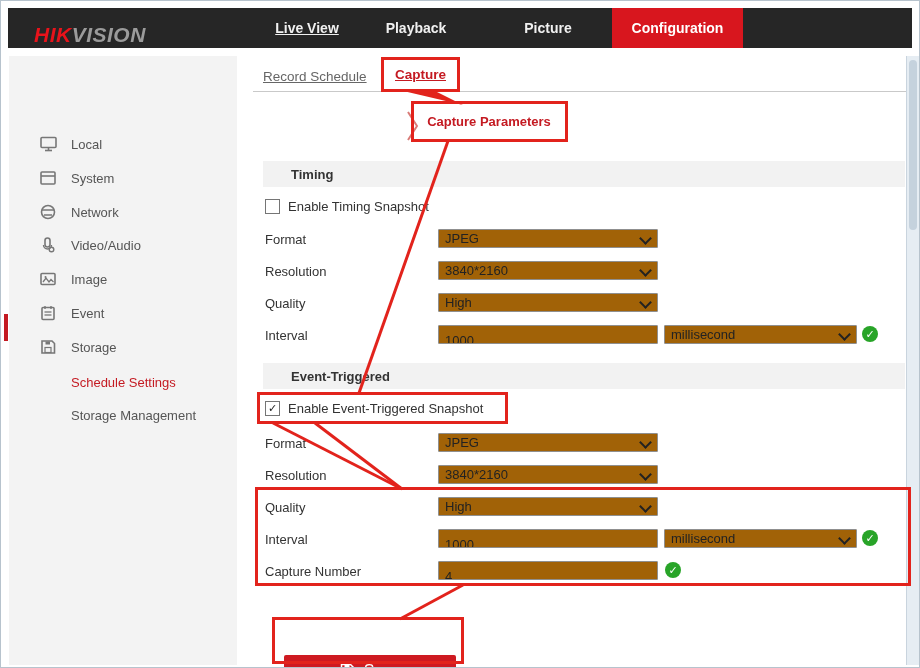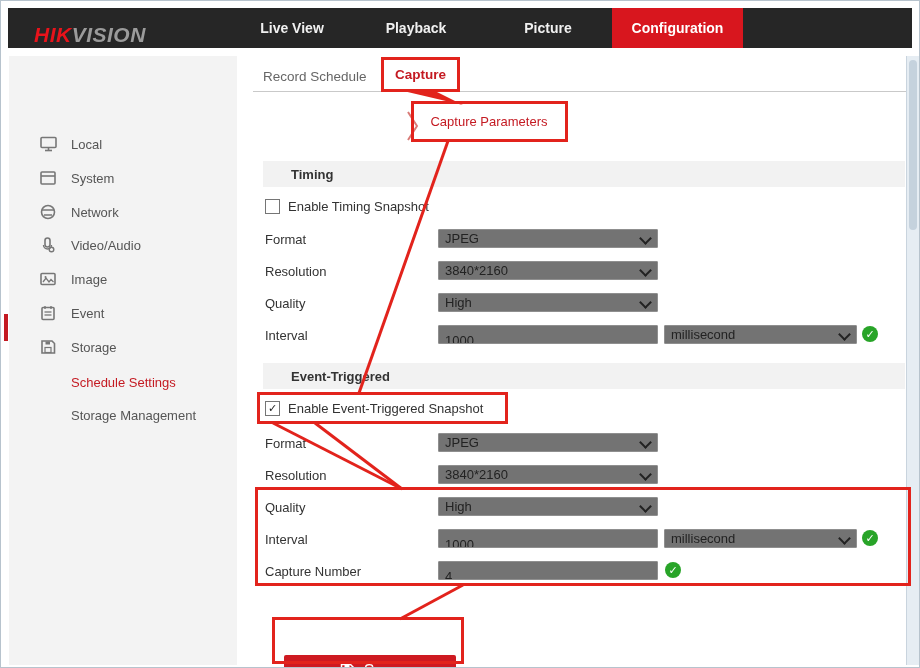--- a/index.html
+++ b/index.html
@@ -6,55 +6,55 @@
   .page{position:relative;width:918px;height:666px;border:1px solid #b7c3cd;background:#fff;
         font-family:"Liberation Sans","DejaVu Sans",sans-serif;overflow:hidden;}
 
   
   .navbar{position:absolute;left:7px;top:7px;width:904px;height:40px;background:#262626;}
   .logo{position:absolute;left:26px;top:15px;font-style:italic;font-weight:bold;font-size:21px;letter-spacing:.5px;}
   .logo .hik{color:#e8131b;}
   .logo .vision{color:#9b9b9b;}
   .nav-item{position:absolute;top:7px;height:40px;display:flex;align-items:center;justify-content:center;
             color:#f0f0f0;font-size:14px;font-weight:600;cursor:pointer;}
-  .nav-live{left:249px;width:84px;}
+  .nav-live{left:264px;width:84px;text-decoration:underline;}
   .nav-play{left:373px;width:84px;}
   .nav-pic{left:508px;width:78px;}
   .nav-config{left:611px;width:131px;background:#d8161e;color:#fff;font-weight:bold;}
 
   
   .sidebar{position:absolute;left:8px;top:55px;width:228px;height:609px;background:#f3f3f3;}
   .side-row{position:absolute;left:0;width:228px;height:32px;display:flex;align-items:center;cursor:pointer;}
   .side-row .ic{position:absolute;left:30px;width:18px;height:18px;display:flex;align-items:center;justify-content:center;}
   .side-row .lbl{position:absolute;left:62px;font-size:13px;color:#555;}
   .side-row.sub .lbl{left:62px;}
   .side-row.active .lbl{color:#c41a22;font-weight:normal;}
   .active-bar{position:absolute;left:3px;top:313px;width:4px;height:27px;background:#c41a22;}
 
   
-  .tab-label{position:absolute;font-size:13.5px;}
+  .tab-label{position:absolute;font-size:13.5px;text-decoration:underline;}
   .tab-record{left:262px;top:68px;color:#666;cursor:pointer;}
   .tab-capture{left:383px;top:59px;width:73px;height:29px;display:flex;align-items:center;justify-content:center;
                color:#c41a22;font-weight:bold;cursor:pointer;}
   .tabs-rule{position:absolute;left:252px;top:90px;width:654px;height:1px;background:#c9c9c9;}
 
   .subtab-box{position:absolute;left:273px;top:110px;width:134px;height:30px;border:1px solid #b3b3b3;
               display:flex;align-items:center;justify-content:center;font-size:13px;font-weight:bold;color:#3a3a3a;cursor:pointer;background:#fff;}
   .subtab-chev{position:absolute;left:405px;top:110px;}
   .subtab-params{position:absolute;left:413px;top:102px;width:150px;height:37px;display:flex;align-items:center;justify-content:center;
-                 color:#c41a22;font-size:13px;font-weight:normal;cursor:pointer;}
+                 color:#c41a22;font-size:13px;font-weight:bold;cursor:pointer;}
 
   .section-header{position:absolute;left:262px;width:642px;height:26px;background:#f2f2f2;
                   display:flex;align-items:center;padding-left:28px;box-sizing:border-box;
                   font-size:13px;font-weight:bold;color:#333;}
   .check-row{position:absolute;left:264px;display:flex;align-items:center;gap:8px;font-size:13px;color:#333;}
   .checkbox{width:13px;height:13px;border:1px solid #757575;background:#fff;font-size:11px;line-height:13px;
             text-align:center;color:#1a1a1a;cursor:pointer;flex:0 0 auto;}
   .row-label{position:absolute;left:264px;font-size:13px;color:#333;}
-  .ctrl{position:absolute;box-sizing:border-box;height:19px;border:1px solid #8f8f8f;background:#737373;
+  .ctrl{position:absolute;box-sizing:border-box;height:19px;border:1px solid #8f8f8f;background:#a16207;
         font-size:13px;color:#222;border-radius:1px;}
   .sel{cursor:pointer;}
   .sel .val{position:absolute;left:6px;top:1px;line-height:16px;}
   .sel .chev{position:absolute;right:7px;top:4px;width:7px;height:7px;border-right:2px solid #222;
              border-bottom:2px solid #222;transform:rotate(45deg);}
   input.ctrl{padding:12px 0 0 6px;font-family:"Liberation Sans","DejaVu Sans",sans-serif;}
   .c-main{left:437px;width:220px;}
   .c-unit{left:663px;width:193px;}
   .valid-badge{position:absolute;width:16px;height:16px;border-radius:50%;background:#28a428;color:#fff;
                font-size:11px;font-weight:bold;display:flex;align-items:center;justify-content:center;}

